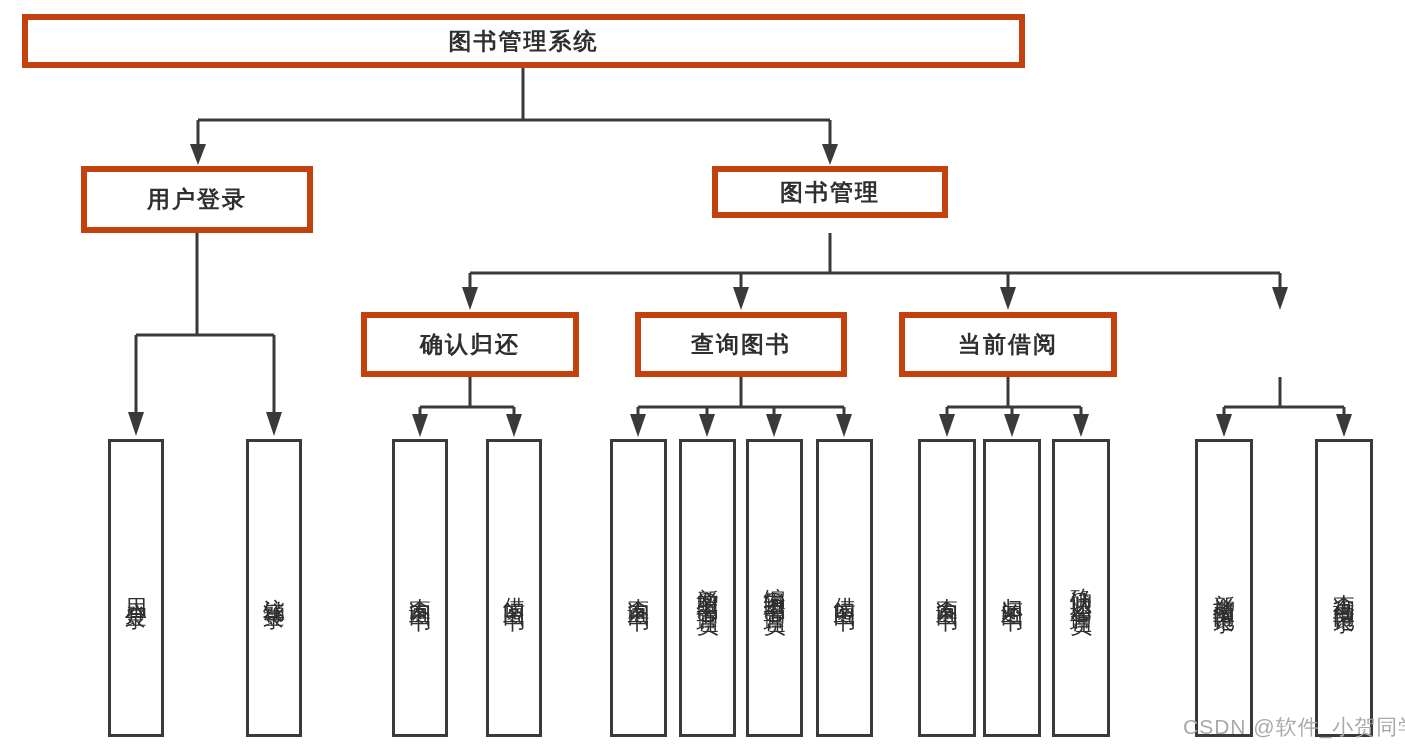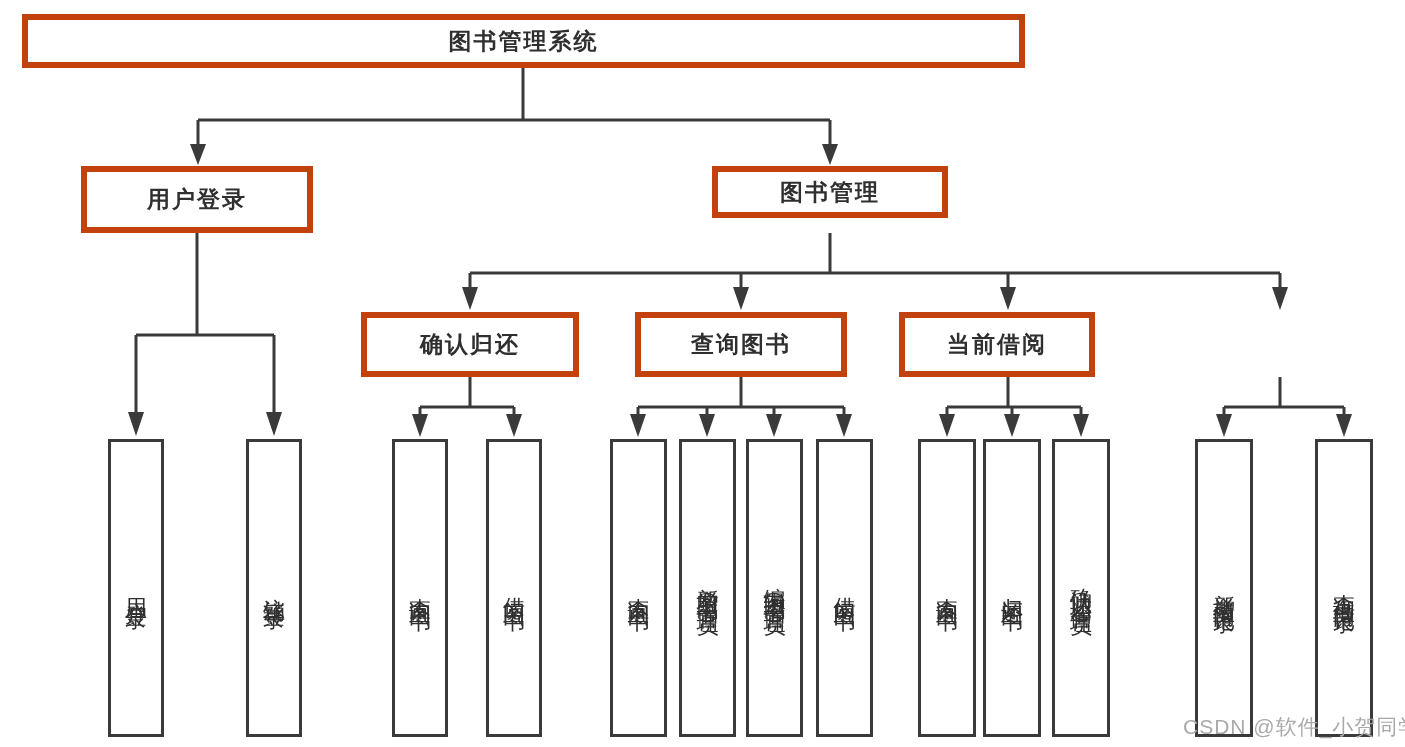--- a/index.html
+++ b/index.html
@@ -126,21 +126,21 @@
   <div class="hbox" style="left:712px; top:166px; width:236px; height:52px;">
     <span>图书管理</span>
   </div>
 
   <div class="hbox" style="left:361px; top:312px; width:218px; height:65px;">
     <span>确认归还</span>
   </div>
   <div class="hbox" style="left:635px; top:312px; width:212px; height:65px;">
     <span>查询图书</span>
   </div>
-  <div class="hbox" style="left:899px; top:312px; width:196px; height:65px;">
+  <div class="hbox" style="left:899px; top:312px; width:218px; height:65px;">
     <span>当前借阅</span>
   </div>
 
   <div class="vbox" style="left:108px; width:56px;">
     <span>用户登录</span>
   </div>
   <div class="vbox" style="left:246px; width:56px;">
     <span>注销登录</span>
   </div>
 

